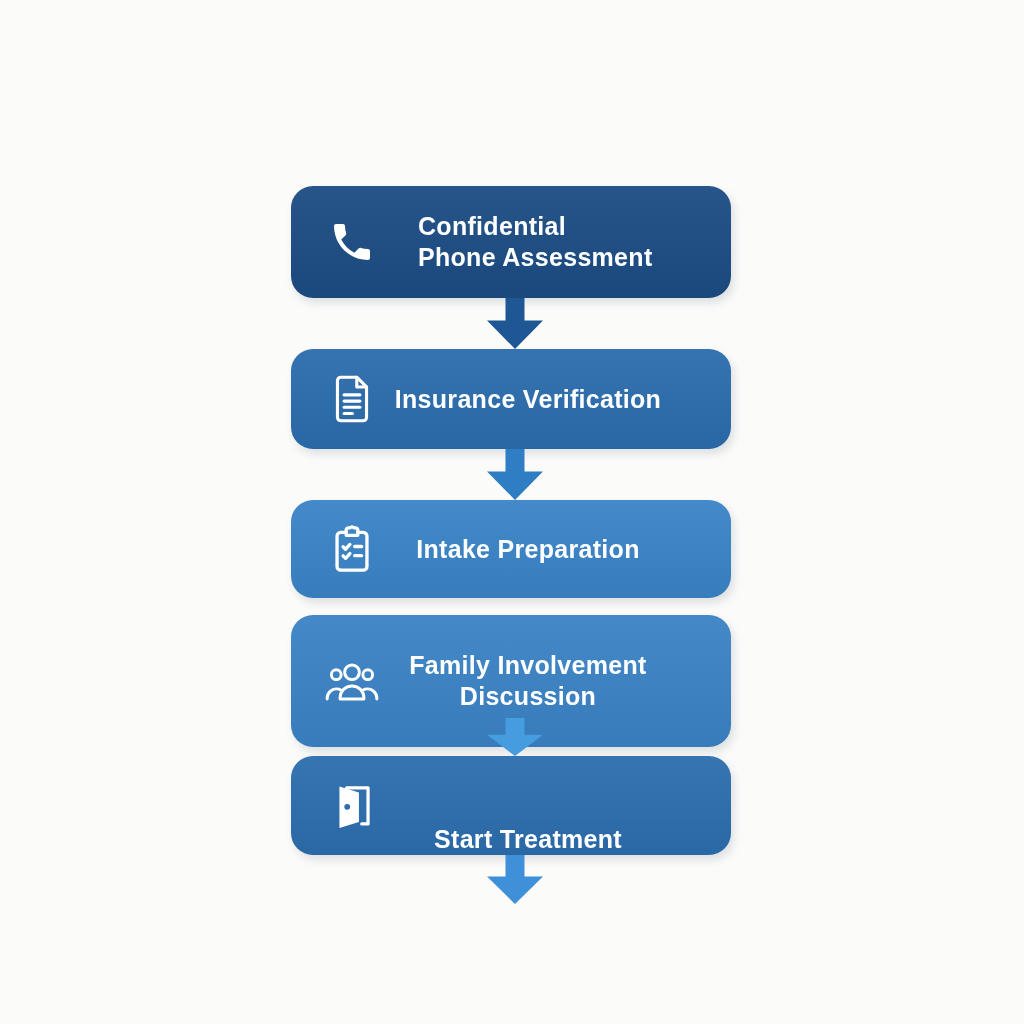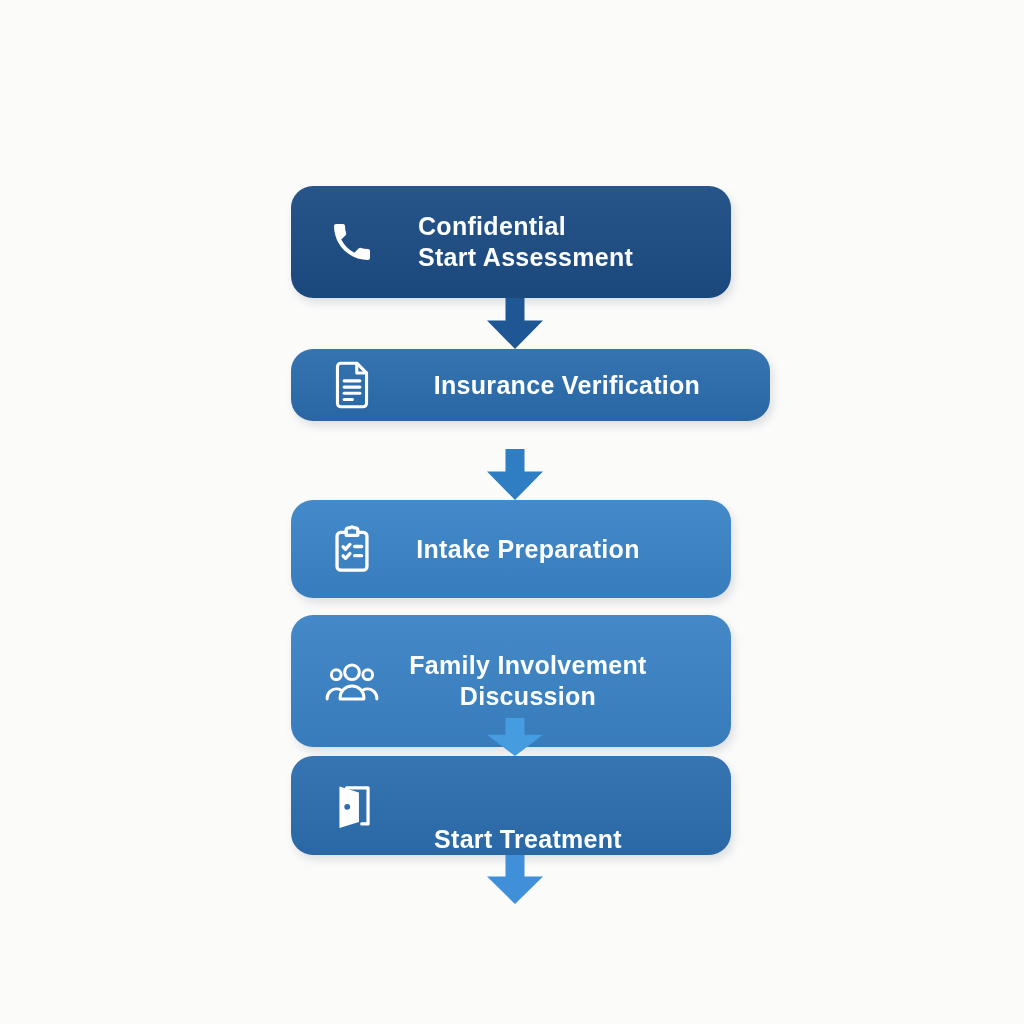--- a/index.html
+++ b/index.html
@@ -51,21 +51,21 @@
     margin-left: 127px;
     text-align: left;
   }
   .arrow {
     position: absolute;
     left: 487px;
     width: 56px;
     display: block;
   }
   .s1 { top: 186px; height: 112px; }
-  .s2 { top: 349px; height: 72px; padding-left: 39px; }
+  .s2 { top: 349px; height: 100px; }
   .s3 { top: 500px; height: 98px;  }
   .s4 { top: 615px; height: 132px; }
   .s5 { top: 756px; height: 99px;  }
   .a1 { top: 298px; height: 51px; }
   .a2 { top: 449px; height: 51px; }
   .a3 { top: 718px; height: 38px; }
   .a4 { top: 855px; height: 49px; }
   svg { display: block; }
 </style>
 </head>
@@ -73,21 +73,21 @@
 
 <div class="canvas">
 
   <section class="step s1" style="background-color: rgb(28, 76, 131);">
     <span class="icon">
       <svg width="48" height="48" viewBox="0 0 24 24">
         <path fill="#ffffff" d="M6.62 10.79c1.44 2.83 3.76 5.15 6.59 6.59l2.2-2.2c.27-.27.67-.36 1.02-.24 1.12.37 2.33.57 3.57.57.55 0 1 .45 1 1V20c0 .55-.45 1-1 1-9.39 0-17-7.61-17-17 0-.55.45-1 1-1h3.5c.55 0 1 .45 1 1 0 1.25.2 2.45.57 3.57.11.35.03.74-.25 1.02l-2.2 2.2z"></path>
       </svg>
     </span>
     <span class="label align-left">Confidential
-Start Assessment</span>
+Phone Assessment</span>
   </section>
 
   <svg class="arrow a1" viewBox="0 0 56 50" preserveAspectRatio="none">
     <path d="M18.5 0h19v22H56L28 50 0 22h18.5z" fill="#1f5694"></path>
   </svg>
 
   <section class="step s2" style="background-color: rgb(43, 108, 173);">
     <span class="icon">
       <svg width="50" height="54" viewBox="0 0 24 26" fill="none" stroke="#ffffff" stroke-width="1.5" stroke-linecap="round" stroke-linejoin="round">
         <path d="M14.3 2.5H6.7A1.7 1.7 0 0 0 5 4.2v17.6a1.7 1.7 0 0 0 1.7 1.7h10.6a1.7 1.7 0 0 0 1.7-1.7V7.2z"></path>

